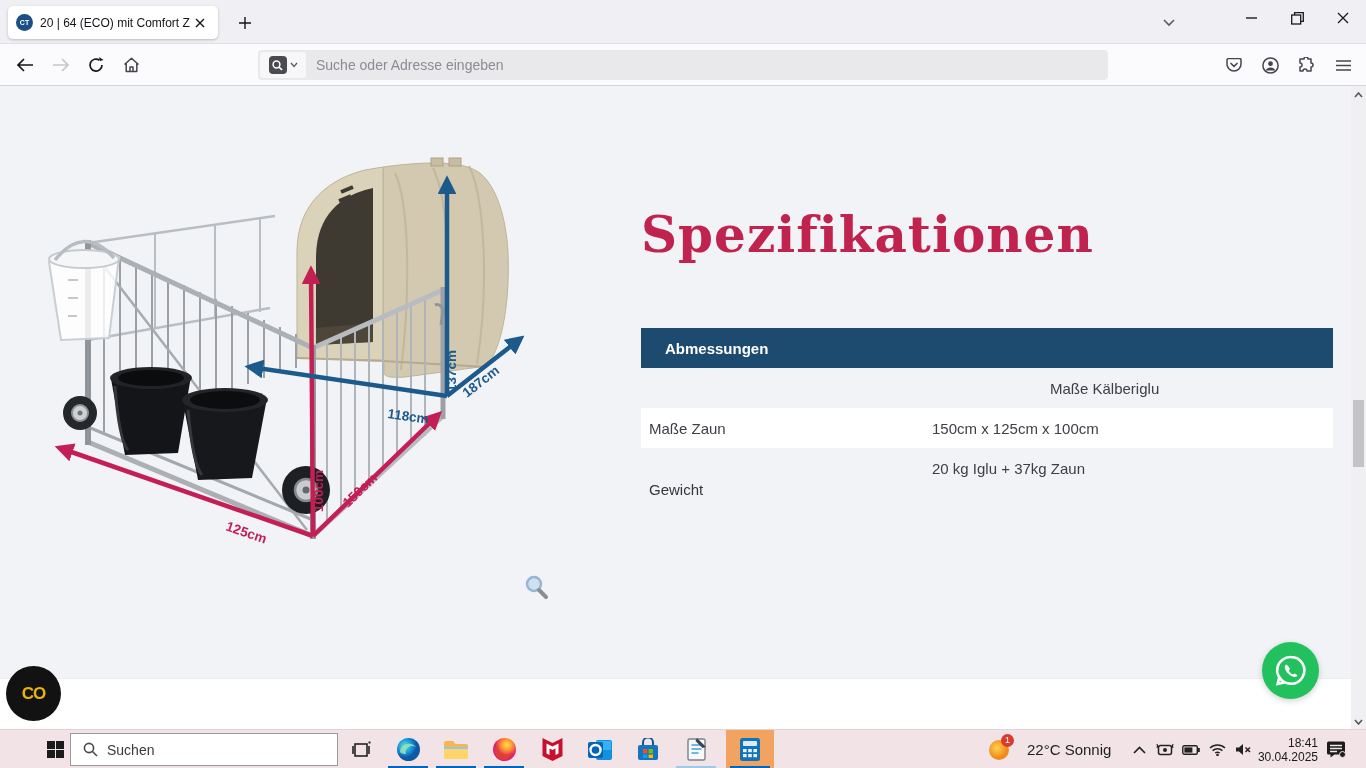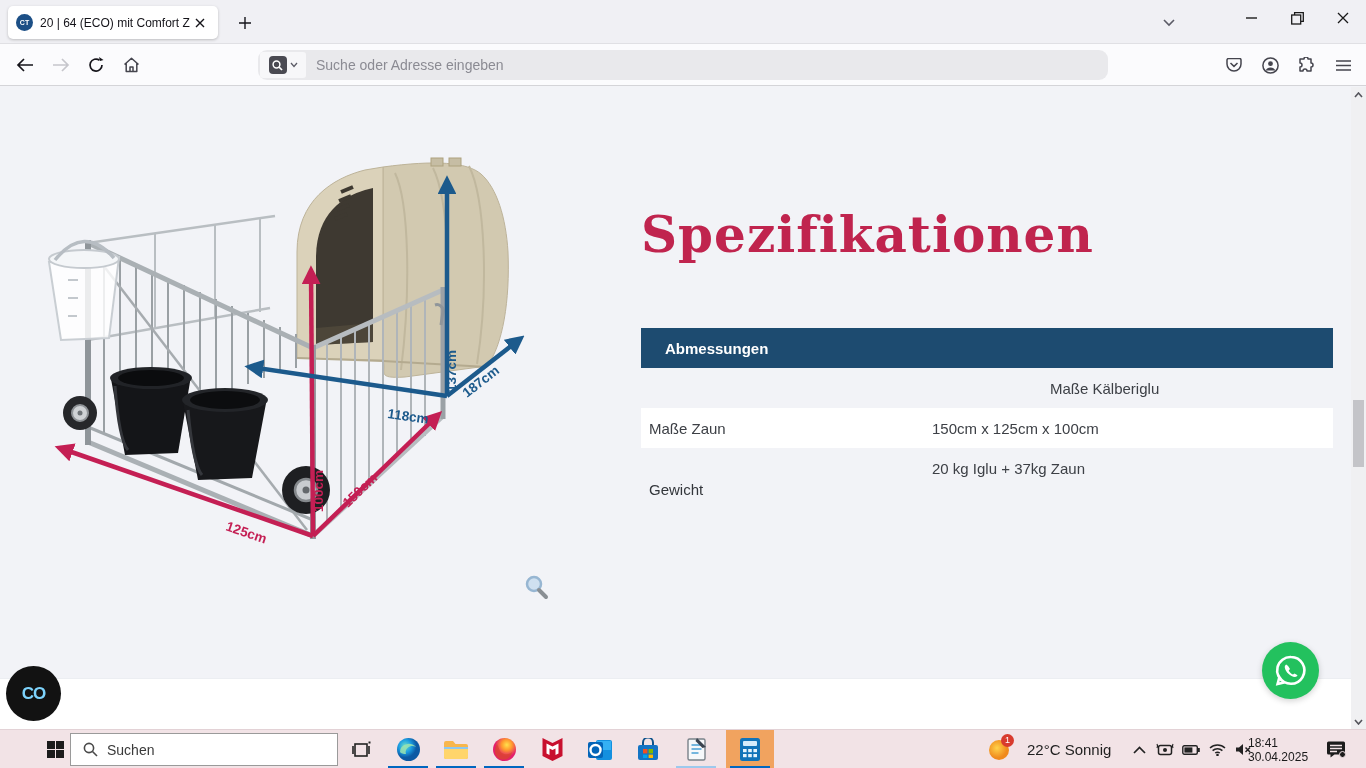--- a/index.html
+++ b/index.html
@@ -10,61 +10,61 @@
   .tabstrip { position:absolute; left:0; top:0; width:1366px; height:44px; background:#f0f0f4; border-bottom:1px solid #e0e0e4; }
   .tab { position:absolute; left:8px; top:6px; width:210px; height:33px; background:#fff; border-radius:5px; box-shadow:0 1px 3px rgba(0,0,0,.22); display:flex; align-items:center; padding:0 8px; }
   .tab-favicon { width:17px; height:17px; border-radius:50%; background:#1c4f86; color:#fff; font-size:7px; font-weight:bold; display:flex; align-items:center; justify-content:center; flex:none; }
   .tab-title { font-size:12px; color:#15141a; margin-left:7px; white-space:nowrap; overflow:hidden; flex:1; }
   .tab-close { width:20px; height:20px; display:flex; align-items:center; justify-content:center; border-radius:3px; flex:none; }
   .newtab { position:absolute; left:232px; top:10px; width:26px; height:26px; display:flex; align-items:center; justify-content:center; border-radius:4px; }
   .tabchev { position:absolute; left:1156px; top:10px; width:26px; height:26px; display:flex; align-items:center; justify-content:center; }
   .winbtn { position:absolute; top:0; width:46px; height:36px; display:flex; align-items:center; justify-content:center; }
   .toolbar { position:absolute; left:0; top:44px; width:1366px; height:42px; background:#fbfbfd; border-bottom:1px solid #d4d4d8; }
   .navbtn { position:absolute; top:7px; width:30px; height:28px; display:flex; align-items:center; justify-content:center; border-radius:4px; }
-  .urlbar { position:absolute; left:258px; top:6px; width:850px; height:30px; background:#e9e9ec; border-radius:9px; display:flex; align-items:center; }
+  .urlbar { position:absolute; left:258px; top:6px; width:850px; height:30px; background:#e9e9ec; border-radius:4px; display:flex; align-items:center; }
   .url-chip { width:46px; height:26px; margin-left:2px; background:#f7f7f9; border-radius:3px; display:flex; align-items:center; justify-content:center; gap:3px; }
   .url-chip .sq { width:18px; height:18px; background:#4a4a52; border-radius:4px; display:flex; align-items:center; justify-content:center; }
   .url-placeholder { margin-left:10px; font-size:14px; color:#8b8b93; }
   .tool-right { position:absolute; top:7px; width:30px; height:28px; display:flex; align-items:center; justify-content:center; }
 
   
   .content { position:absolute; left:0; top:87px; width:1351px; height:642px; background:#f2f3f7; }
   .footer-strip { position:absolute; left:0; top:591px; width:1351px; height:51px; background:#ffffff; border-top:1px solid #eceef2; }
   .figure { position:absolute; left:35px; top:53px; width:535px; height:460px; }
   .page-heading { position:absolute; left:641px; top:118px; font-family:"DejaVu Serif",serif; font-weight:bold; font-size:50px; letter-spacing:1px; color:#c0244e; }
   .spec-table { position:absolute; left:641px; top:241px; width:692px; }
   .spec-head { height:40px; background:#1d4b70; color:#fff; font-size:15px; font-weight:bold; display:flex; align-items:center; padding-left:24px; }
   .spec-row { height:40px; display:flex; align-items:center; font-size:15px; color:#3d4046;justify-content:flex-end; }
   .spec-row.alt { background:#ffffff; }
   .spec-row .lbl { width:291px; padding-left:8px; flex:none; }
   .spec-row .val { flex:1; }
   .spec-row.bold .lbl { font-weight:normal; color:#33363b;margin-top:43px; }
 
-  .cookie-btn { position:absolute; left:6px; top:579px; width:55px; height:55px; border-radius:50%; background:#121212; color:#7dd3fc; display:flex; align-items:center; justify-content:center; font-size:17px; font-weight:bold; letter-spacing:-1px; }
+  .cookie-btn { position:absolute; left:6px; top:579px; width:55px; height:55px; border-radius:50%; background:#121212; color:#eab308; display:flex; align-items:center; justify-content:center; font-size:17px; font-weight:bold; letter-spacing:-1px; }
   .wa-btn { position:absolute; left:1262px; top:555px; width:57px; height:57px; border-radius:50%; background:#23c15e; display:flex; align-items:center; justify-content:center; box-shadow:0 2px 6px rgba(0,0,0,.18); }
 
   
   .vscroll { position:absolute; left:1351px; top:87px; width:15px; height:642px; background:#f0f0f2; }
   .vscroll .thumb { position:absolute; left:2px; top:313px; width:11px; height:67px; background:#c4c4c8; }
   .sarrow { position:absolute; left:0; width:15px; height:15px; display:flex; align-items:center; justify-content:center; color:#55555c; font-size:9px; }
 
   
   .taskbar { position:absolute; left:0; top:729px; width:1366px; height:39px; background:#f2e3e6; border-top:1px solid #e3d2d6; }
   .tb-start { position:absolute; left:40px; top:0; width:30px; height:39px; display:flex; align-items:center; justify-content:center; }
   .tb-search { position:absolute; left:70px; top:3px; width:268px; height:33px; background:#ffffff; border:1px solid #9a9a9a; display:flex; align-items:center; }
   .tb-search-text { font-size:14px; color:#3a3a3a; margin-left:9px;text-align:center; }
   .tb-taskview { position:absolute; left:344px; top:0; width:34px; height:39px; display:flex; align-items:center; justify-content:center; }
   .tb-app { position:absolute; top:0; width:48px; height:39px; display:flex; align-items:center; justify-content:center; }
   .tb-app .uline { position:absolute; left:4px; bottom:0; width:40px; height:3px; background:#0067c0; }
   .tb-app.hl { background:#f1a35f; }
   .tb-app .uline.soft { background:#9dc9ed; }
   .tray { position:absolute; top:0; height:39px; display:flex; align-items:center; }
   .tray-weather-text { font-size:15px; color:#1f1f1f; white-space:nowrap; }
   .tray-ico { display:flex; align-items:center; justify-content:center; width:26px; height:39px; }
-  .tray-clock { width:70px; text-align:left; font-size:12px; color:#1a1a1a; line-height:14px; }
+  .tray-clock { width:70px; text-align:right; font-size:12px; color:#1a1a1a; line-height:14px; }
   .sun-badge { position:absolute; right:-4px; top:-5px; width:13px; height:13px; border-radius:50%; background:#d83b2e; color:#fff; font-size:9px; display:flex; align-items:center; justify-content:center; }
   svg { display:block; }
 </style>
 </head>
 <body>
 
 <div class="tabstrip">
   <div class="tab">
     <div class="tab-favicon">CT</div>
     <div class="tab-title">20 | 64 (ECO) mit Comfort Zaun</div>

